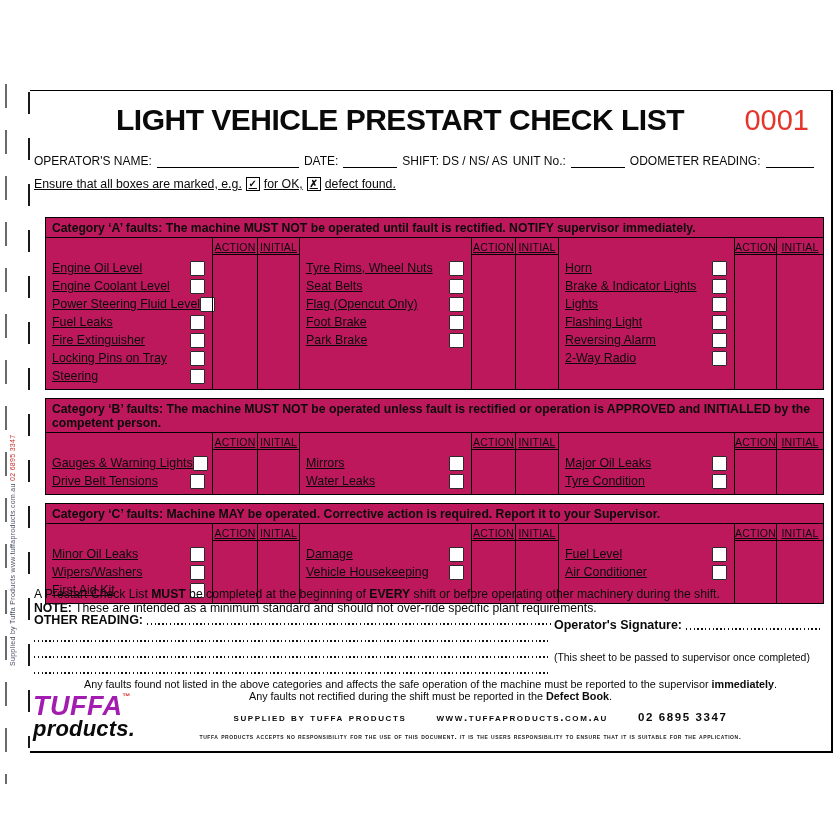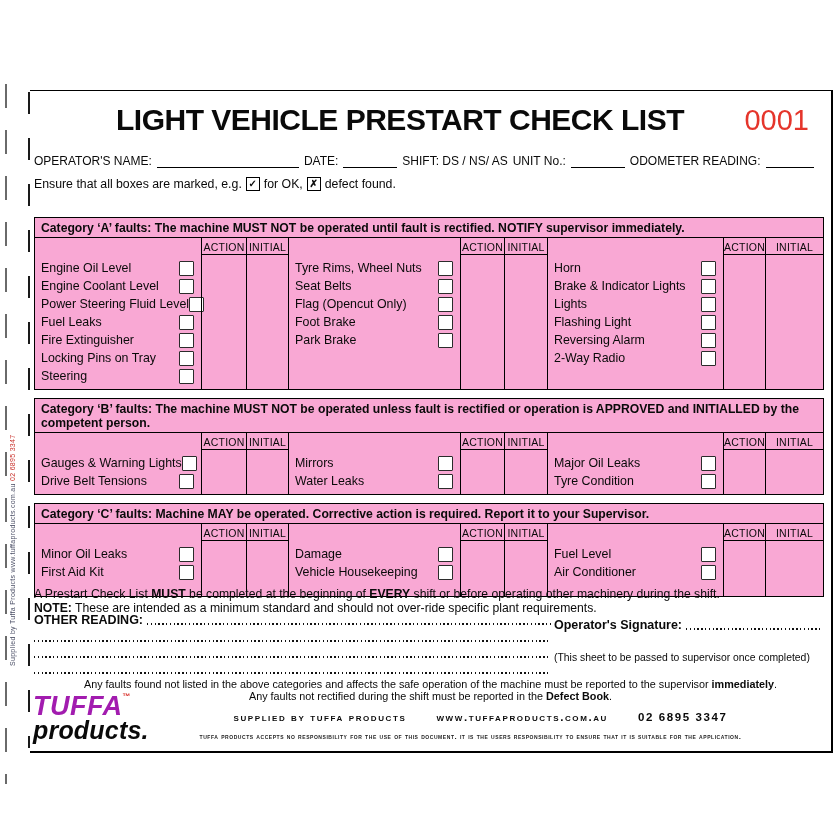--- a/index.html
+++ b/index.html
@@ -22,33 +22,33 @@
   .title-row{position:absolute;top:12px;left:0;width:100%;height:38px;}
   .title{position:absolute;left:30px;width:680px;text-align:center;font-size:30px;font-weight:bold;
     letter-spacing:-0.5px;}
   .form-no{position:absolute;right:22px;top:1px;font-size:29px;color:#e5352b;letter-spacing:0;}
 
   .fields-row{position:absolute;top:63px;left:4px;right:4px;display:flex;align-items:flex-end;
     gap:5px;font-size:12px;white-space:nowrap;}
   .f-blank{display:inline-block;height:13px;border-bottom:1.2px solid #000;}
 
   .instruction-row{position:absolute;top:86px;left:4px;font-size:12.3px;display:flex;
-    align-items:center;gap:4px;}
+    align-items:center;gap:4px;text-decoration:underline;}
   .mini-box{display:inline-flex;width:12px;height:12px;border:1.7px solid #000;align-items:center;
     justify-content:center;font-size:10px;font-weight:bold;line-height:1;}
 
   
   #sections{position:absolute;top:126px;left:4px;right:7px;}
-  .section{border:1.5px solid #000;margin-bottom:8px;background:#f9a8d4;}
+  .section{border:1.5px solid #000;margin-bottom:8px;background:#be185d;margin-left:11px;}
   .sec-head{border-bottom:1.5px solid #000;font-weight:bold;font-size:12.2px;padding:3px 6px 2px 6px;}
   .sec-body{display:grid;grid-template-columns:166px 45px 42px 172px 44px 43px 176px 42px minmax(0,1fr);}
   #sections .section:nth-child(1) .sec-body{min-height:146px;}
   #sections .section:nth-child(2) .sec-body{min-height:60px;}
   #sections .section:nth-child(3) .sec-body{min-height:72px;}
-  .cell{border-left:1px solid #000;}
+  .cell{border-left:1px solid #000;text-decoration:underline;}
   .cell.first{border-left:none;}
   .cell.items{padding-top:21px;padding-bottom:4px;}
   .row{height:18px;display:flex;align-items:center;justify-content:space-between;
     padding:0 7px 0 6px;}
   .item-label{font-size:12.4px;white-space:nowrap;}
   .checkbox{width:13px;height:13px;border:1.3px solid #2b2b2b;background:#fff;flex:0 0 auto;
     border-radius:1px;}
   .colhead{height:17px;border-bottom:1px solid #000;text-align:center;font-size:10.5px;
     padding-top:3px;box-sizing:border-box;letter-spacing:.2px;}
 
@@ -62,21 +62,21 @@
     background:repeating-linear-gradient(90deg,#111 0 1.4px,transparent 1.4px 3.8px);}
   .sig-row{position:absolute;top:527px;left:524px;right:8px;display:flex;align-items:flex-end;}
   .sig-label{font-weight:bold;font-size:12.5px;white-space:nowrap;}
   .sheet-note{position:absolute;top:561px;left:524px;font-size:10.4px;}
   .center-note{position:absolute;width:100%;text-align:center;font-size:10.8px;}
 
   
   .logo{position:absolute;top:602px;left:3px;line-height:1;font-style:italic;font-weight:900;}
   .logo .tuffa{font-size:27px;color:#a21caf;letter-spacing:.5px;}
   .logo .tm{font-size:8px;color:#d6251f;vertical-align:top;font-style:normal;}
-  .logo .products{font-size:25px;color:#0a0a0a;margin-top:-2px;letter-spacing:.2px;}
+  .logo .products{font-size:22px;color:#0a0a0a;margin-top:-2px;letter-spacing:.2px;}
   .supplied-row{position:absolute;top:620px;left:130px;right:30px;display:flex;
     justify-content:center;gap:30px;font-weight:bold;font-size:11.5px;font-variant:small-caps;
     letter-spacing:1.6px;text-transform:lowercase;white-space:nowrap;align-items:flex-end;}
   .disclaimer{position:absolute;top:641px;left:90px;right:10px;text-align:center;font-size:7.8px;
     font-variant:small-caps;text-transform:lowercase;letter-spacing:.55px;color:#1c1c1c;
     font-weight:bold;white-space:nowrap;}
   b{font-weight:bold;}
 </style>
 </head>
 <body>
@@ -277,20 +277,24 @@
         </div>
         <div class="section">
           <div class="sec-head">Category ‘C’ faults: Machine MAY be operated. Corrective action is required. Report it to your Supervisor.</div>
           <div class="sec-body">
             <div class="cell items first">
               <div class="row">
                 <span class="item-label">Minor Oil Leaks</span>
                 <span class="checkbox"></span>
               </div>
               <div class="row">
+                <span class="item-label">Wipers/Washers</span>
+                <span class="checkbox"></span>
+              </div>
+              <div class="row">
                 <span class="item-label">First Aid Kit</span>
                 <span class="checkbox"></span>
               </div>
             </div>
             <div class="cell ai">
               <div class="colhead">ACTION</div>
             </div>
             <div class="cell ai">
               <div class="colhead">INITIAL</div>
             </div>

